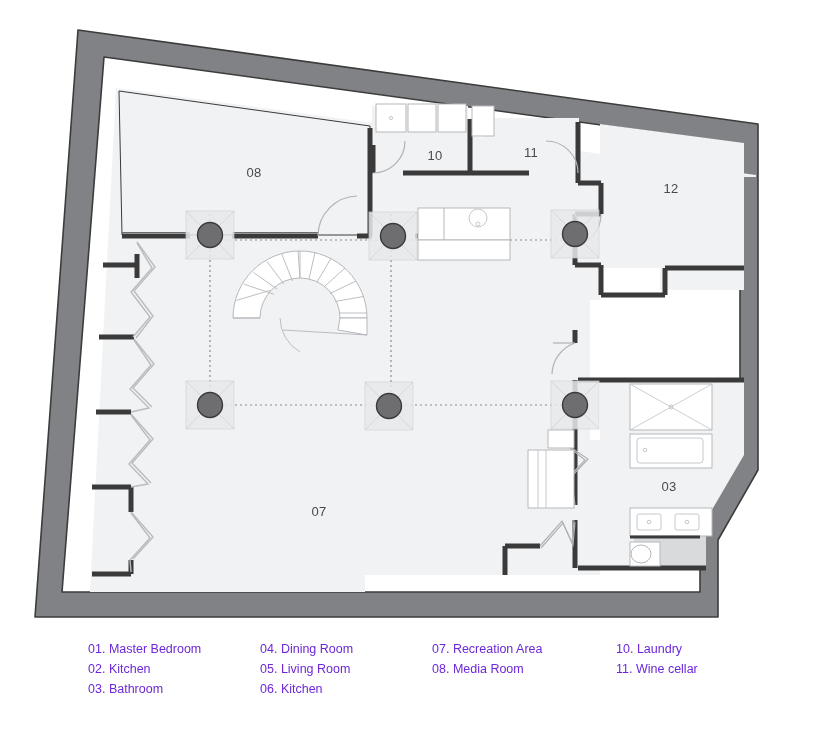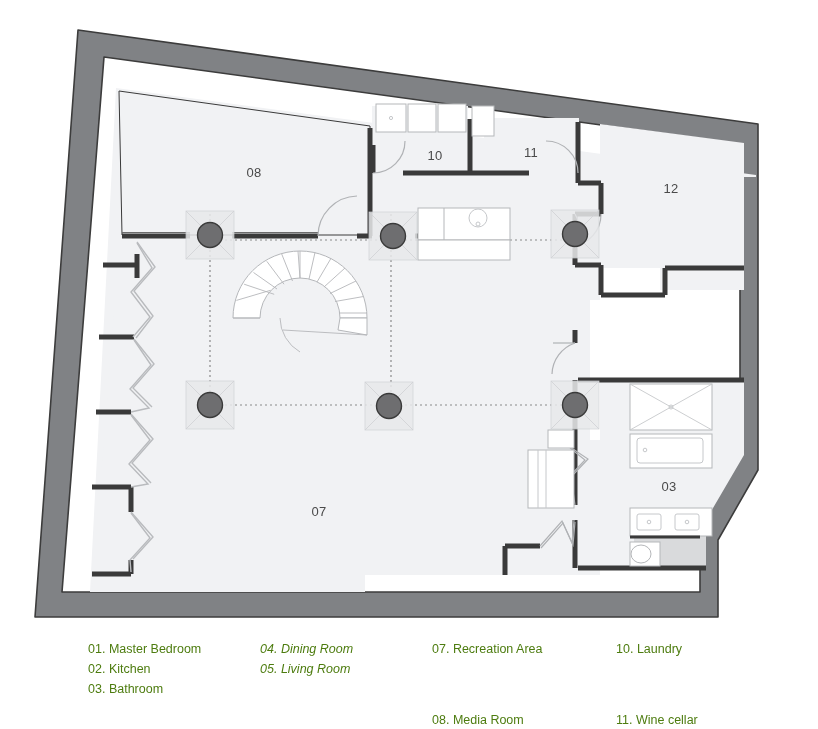--- a/index.html
+++ b/index.html
@@ -39,27 +39,27 @@
     display: flex;
     padding-left: 88px;
     box-sizing: border-box;
   }
   .legend-col {
     display: flex;
     flex-direction: column;
     gap: 2px;
   }
   .legend-col.c1 { width: 172px; }
-  .legend-col.c2 { width: 172px; font-style: italic; }
-  .legend-col.c3 { width: 184px; justify-content: space-between; }
-  .legend-col.c4 { width: 180px; justify-content: space-between; }
+  .legend-col.c2 { width: 172px; }
+  .legend-col.c3 { width: 184px; }
+  .legend-col.c4 { width: 180px; }
   .legend-item {
     font-family: "Liberation Sans", sans-serif;
     font-size: 12.5px;
-    color: #4d7c0f;
+    color: #6d28d9;
     line-height: 18px;
     white-space: nowrap;
   }
 </style>
 </head>
 <body>
 
 <div id="plan-wrap">
 
   <svg id="floorplan" viewBox="0 0 818 640">
@@ -344,20 +344,24 @@
 
     <div class="legend-col c2">
       <div class="legend-item">
         <span>04.</span>
         <span>Dining Room</span>
       </div>
       <div class="legend-item">
         <span>05.</span>
         <span>Living Room</span>
       </div>
+      <div class="legend-item">
+        <span>06.</span>
+        <span>Kitchen</span>
+      </div>
     </div>
 
     <div class="legend-col c3">
       <div class="legend-item">
         <span>07.</span>
         <span>Recreation Area</span>
       </div>
       <div class="legend-item">
         <span>08.</span>
         <span>Media Room</span>

